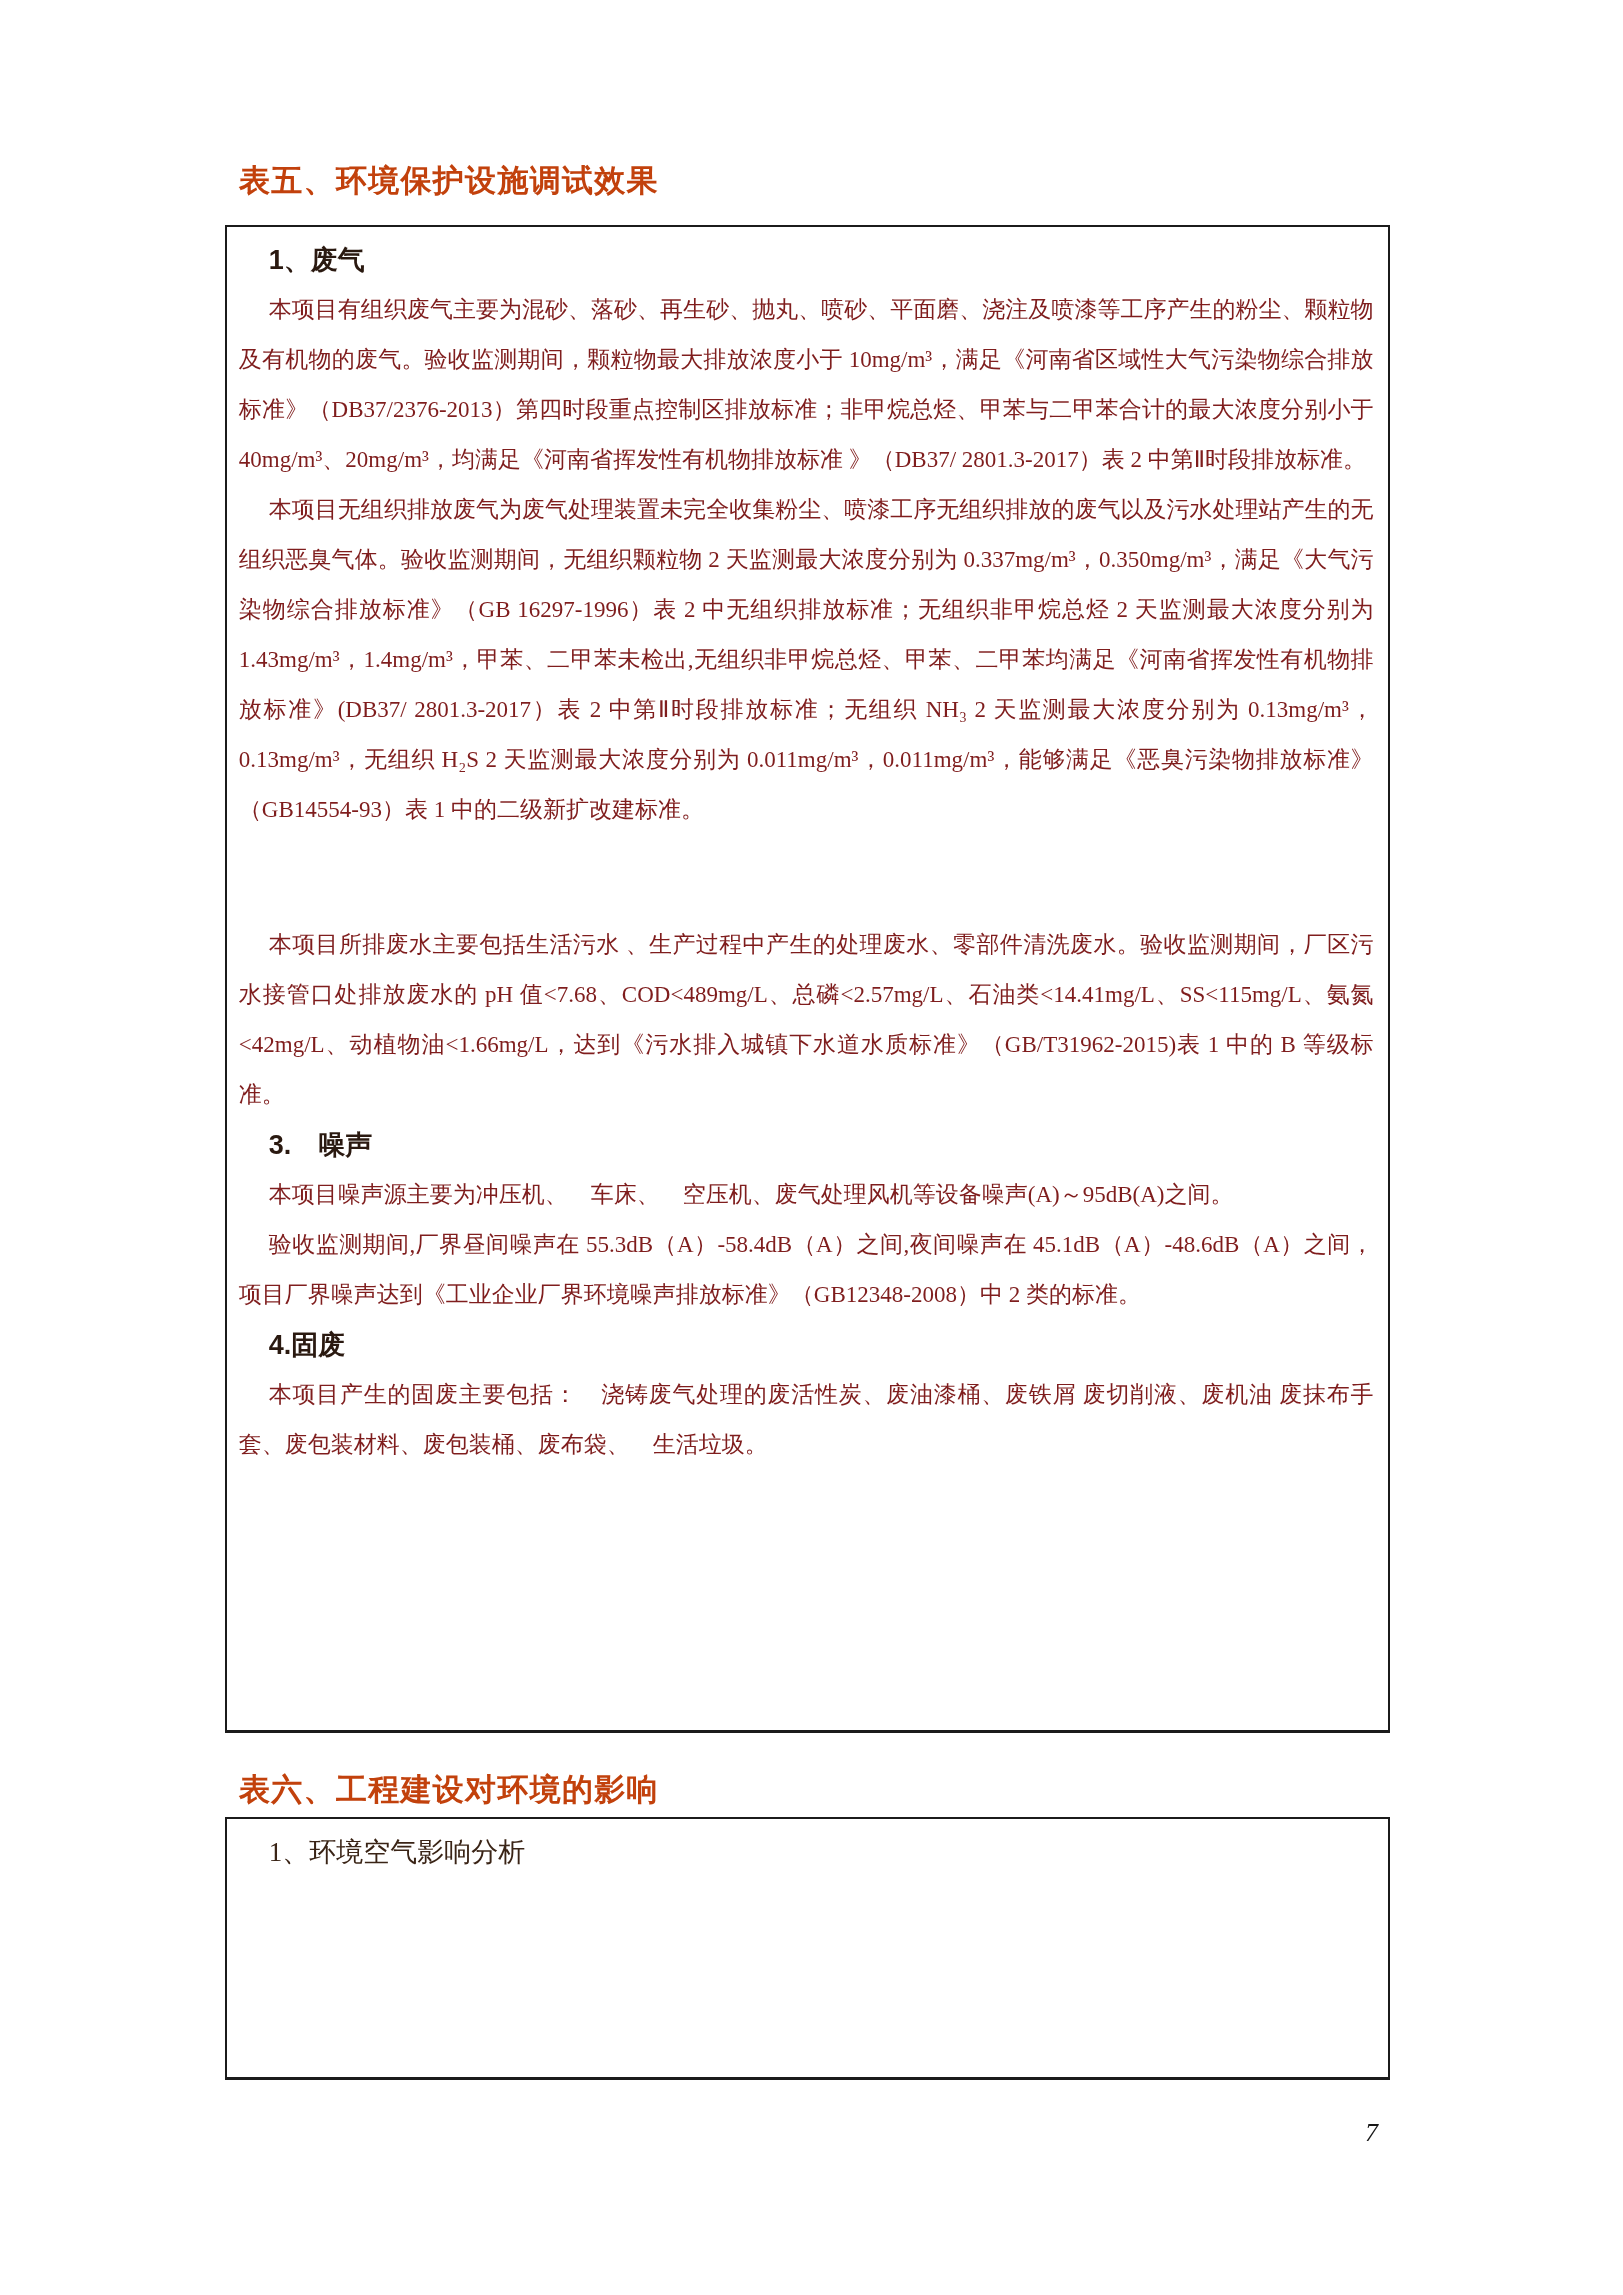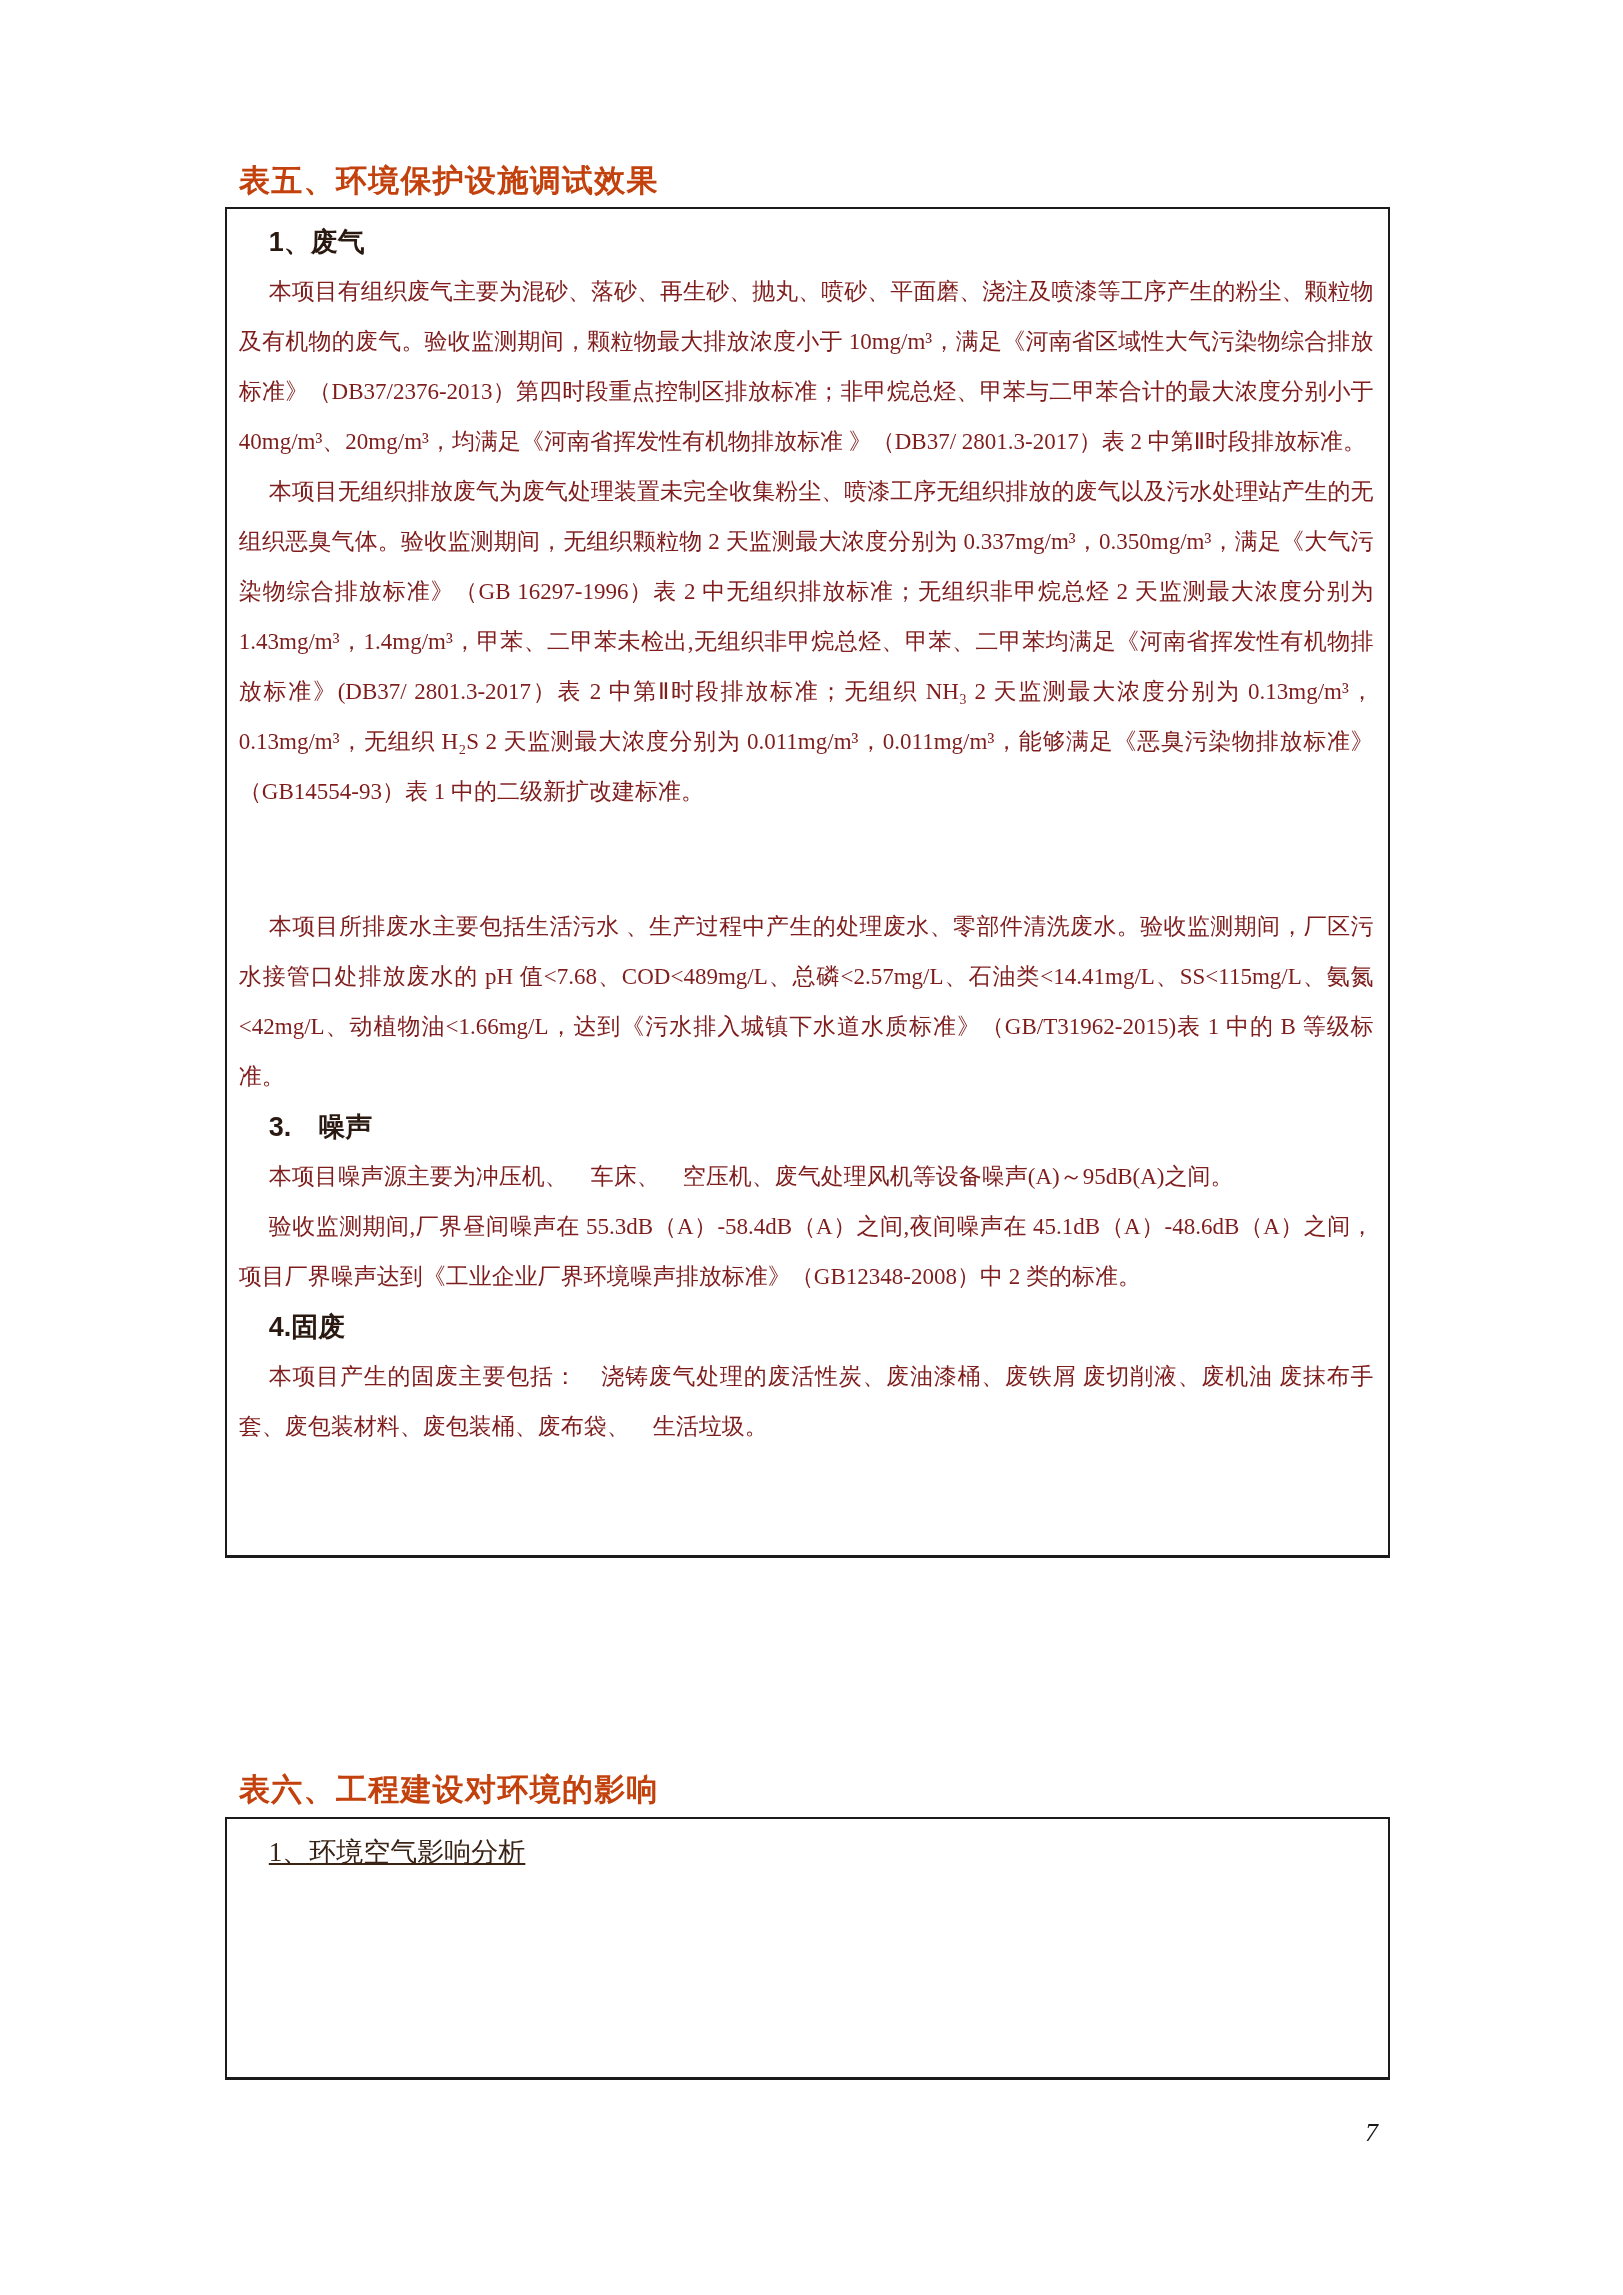--- a/index.html
+++ b/index.html
@@ -26,22 +26,22 @@
   .box {
     position:absolute;
     left:225px;
     width:1165px;
     border:2px solid #1b1b1b;
     border-bottom-width:3.9px;
     background:#ffffff;
     padding:7.9px 14.4px 0 11.8px;
     overflow:hidden;
   }
-  #box5 { top:207px; height:1351px; }
-  #box6 { top:1817px; height:263px;text-decoration:underline; }
+  #box5 { top:225px; height:1508px; }
+  #box6 { top:1817px; height:263px; }
   .h {
     font-family:"Liberation Sans", sans-serif;
     font-weight:bold;
     font-size:27px;
     line-height:50px;
     text-indent:30px;
     color:#2a1910;
     white-space:pre-wrap;
   }
   .h-serif {

